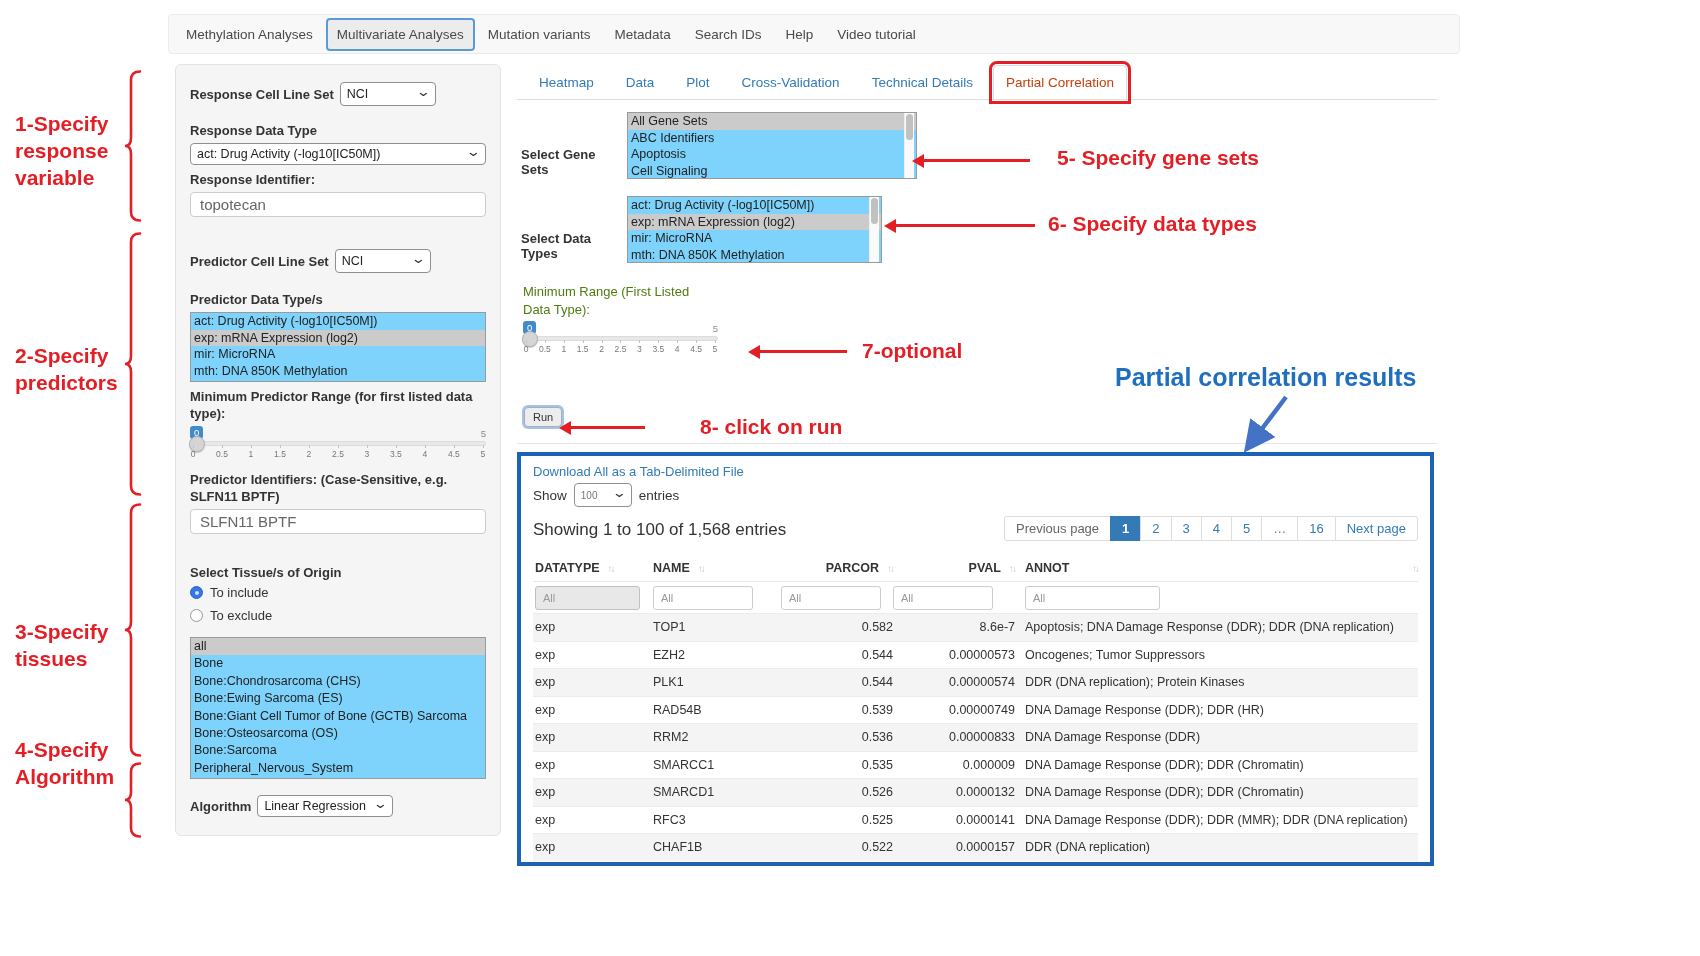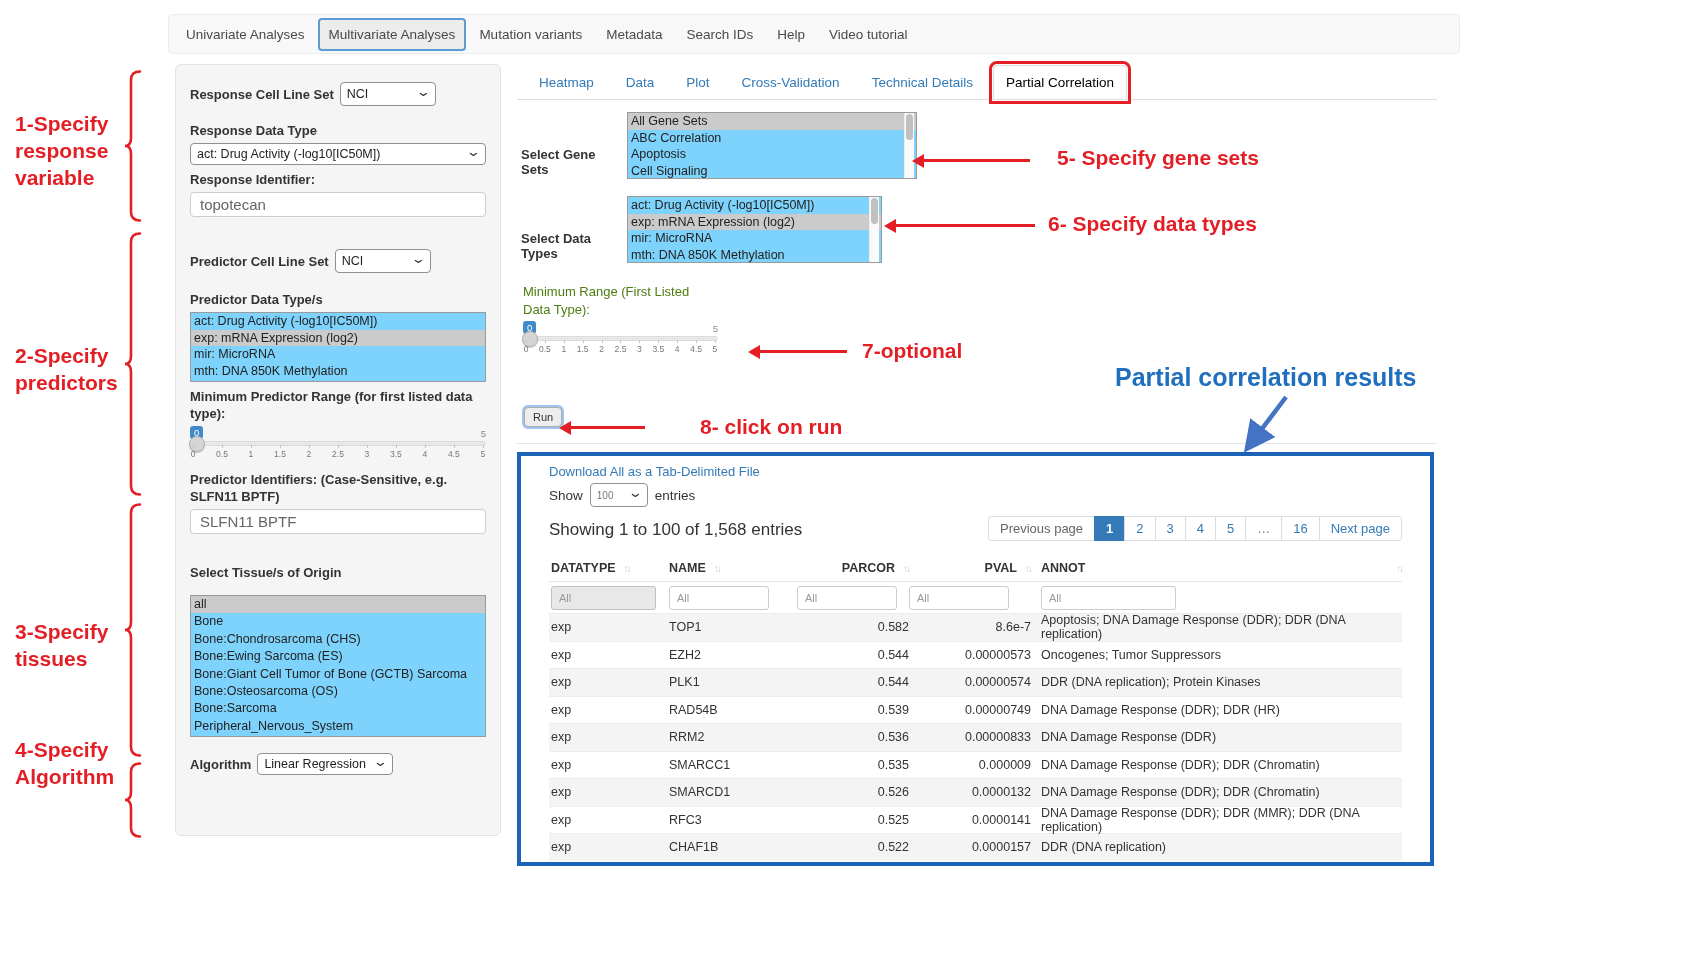--- a/index.html
+++ b/index.html
@@ -41,39 +41,39 @@
   .sl-handle { position:absolute; left:-2px; top:-6px; width:16px; height:16px; border-radius:50%;
     background:#d5d5d5; border:1px solid #b5b5b5; box-shadow:0 1px 1px rgba(0,0,0,.2); cursor:pointer; }
   .ticks { display:flex; justify-content:space-between; margin-top:3px; }
   .tick { font-size:8.5px; color:#777; position:relative; text-align:center; min-width:6px; }
   .tick::before { content:''; position:absolute; left:50%; top:-4px; width:1px; height:3px; background:#c4c4c4; }
 
   
   .tabs-row { position:absolute; left:517px; top:62px; width:920px; height:38px;
     display:flex; align-items:flex-end; gap:8px; border-bottom:1px solid #ddd; padding-left:10px; }
   .tab { font-size:13.5px; color:#337ab7; padding:9px 12px; cursor:pointer; white-space:nowrap; }
-  .tab.active { color:#000000; background:#fff; border:1px solid #ddd; border-radius:4px 4px 0 0;
+  .tab.active { color:#c2410c; background:#fff; border:1px solid #ddd; border-radius:4px 4px 0 0;
     margin-bottom:-1px; outline:3px solid #e41e25; outline-offset:1px; }
 
   
   .labeled-box { position:absolute; display:flex; align-items:flex-end; gap:4px; }
   .lb-label { font-weight:bold; font-size:13px; color:#333; width:100px; text-align:left; padding-bottom:2px; }
   .scrollbar { position:absolute; right:1px; top:1px; bottom:1px; width:10px; background:#fafafa; border-left:1px solid #eee; }
   .scroll-thumb { position:absolute; right:1px; top:1px; width:7px; height:26px; background:#c1c1c1; border-radius:4px; }
 
   .main-label { position:absolute; font-weight:normal; font-size:13px; color:#4d7c0f; line-height:18px; }
   .run-btn { position:absolute; left:524px; top:407px; font-size:11px; color:#333; background:#ededed;
     border:1px solid #adadad; border-radius:4px; padding:3px 8px; box-shadow:0 0 0 2px rgba(82,148,226,.55); cursor:pointer;
     font-family:"Liberation Sans","DejaVu Sans",sans-serif; }
   .divider { position:absolute; left:517px; top:443px; width:920px; height:1px; background:#e5e5e5; }
 
   
   .results-headline { position:absolute; left:1115px; top:363px; font-size:25px; font-weight:bold; color:#1f6fbe; }
   .results-panel { position:absolute; left:517px; top:452px; width:917px; height:414px;
-    border:4px solid #1c63b7; background:#fff; padding:6px 28px; }
+    border:4px solid #1c63b7; background:#fff; padding:6px 12px; }
   .dl-link { font-size:13px; color:#337ab7; text-decoration:none; cursor:pointer; display:inline-block; }
   .show-row { display:flex; align-items:center; gap:7px; margin-top:3px; font-size:13.5px; color:#333; }
   .show-select { width:58px; height:24px; font-size:10px; color:#777; }
   .meta-row { display:flex; justify-content:space-between; align-items:flex-start; margin-top:9px; }
   .showing-text { font-size:17px; color:#333; padding-top:4px; }
   .pagination { display:flex; }
   .pg { font-size:13px; color:#337ab7; border:1px solid #ddd; background:#fff; padding:4px 11px; margin-left:-1px; cursor:pointer; }
   .pg.prev { color:#666; border-radius:3px 0 0 3px; }
   .pg.next { border-radius:0 3px 3px 0; }
   .pg.active { background:#337ab7; border-color:#337ab7; color:#fff; font-weight:bold; }
@@ -106,21 +106,21 @@
     border-right:12px solid #e41e25; border-top:7px solid transparent; border-bottom:7px solid transparent; }
   .brace { position:absolute; }
 </style>
 </head>
 <body>
 
 <div class="page">
 
   <nav class="topnav">
 
-      <a class="nav-item">Univariate Analyses</a>
+      <a class="nav-item">Methylation Analyses</a>
 
       <a class="nav-item active">Multivariate Analyses</a>
 
       <a class="nav-item">Mutation variants</a>
 
       <a class="nav-item">Metadata</a>
 
       <a class="nav-item">Search IDs</a>
 
       <a class="nav-item">Help</a>
@@ -189,20 +189,32 @@
           <span class="tick">4</span>
           <span class="tick">4.5</span>
           <span class="tick">5</span>
         </div>
     </div>
 
     <div class="fld-label" style="margin-top:12px;">Predictor Identifiers: (Case-Sensitive, e.g. SLFN11 BPTF)</div>
     <input class="text-input" value="SLFN11 BPTF" style="">
 
     <div class="fld-label" style="margin-top:30px;">Select Tissue/s of Origin</div>
+    <div>
+
+        <div class="radio-row">
+          <span class="radio checked"></span>
+          <span>To include</span>
+        </div>
+
+        <div class="radio-row">
+          <span class="radio"></span>
+          <span>To exclude</span>
+        </div>
+      </div>
 
     <div class="listbox" style="height:142px; margin-top:14px;">
 
         <div class="opt selected" style="line-height:17.4px;">all</div>
 
         <div class="opt" style="line-height:17.4px;">Bone</div>
 
         <div class="opt" style="line-height:17.4px;">Bone:Chondrosarcoma (CHS)</div>
 
         <div class="opt" style="line-height:17.4px;">Bone:Ewing Sarcoma (ES)</div>
@@ -239,21 +251,21 @@
 
       <a class="tab active">Partial Correlation</a>
     </section>
 
   <div class="labeled-box" style="left:521px; top:112px;">
     <span class="lb-label" style="text-align:left; width:102px;">Select Gene Sets</span>
     <div class="listbox" style="width:290px; height:67px;">
 
         <div class="opt selected">All Gene Sets</div>
 
-        <div class="opt">ABC Correlation</div>
+        <div class="opt">ABC Identifiers</div>
 
         <div class="opt">Apoptosis</div>
 
         <div class="opt">Cell Signaling</div>
       </div>
   </div>
   <div class="scrollbar" style="left:904px; top:113px; bottom:auto; height:65px; position:absolute;">
     <div class="scroll-thumb"></div>
   </div>
 

